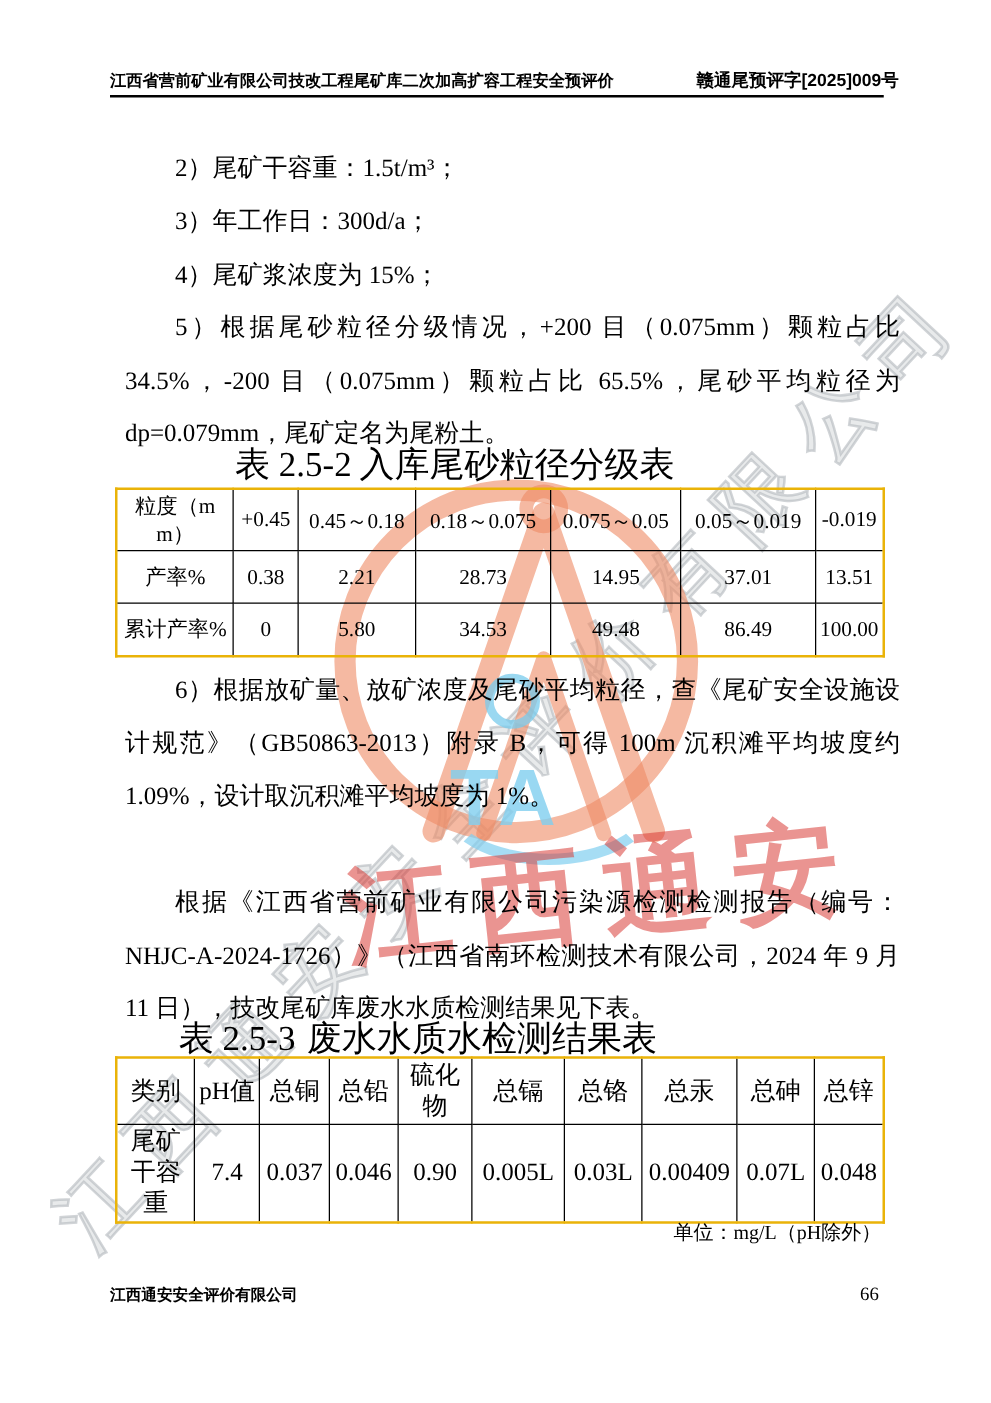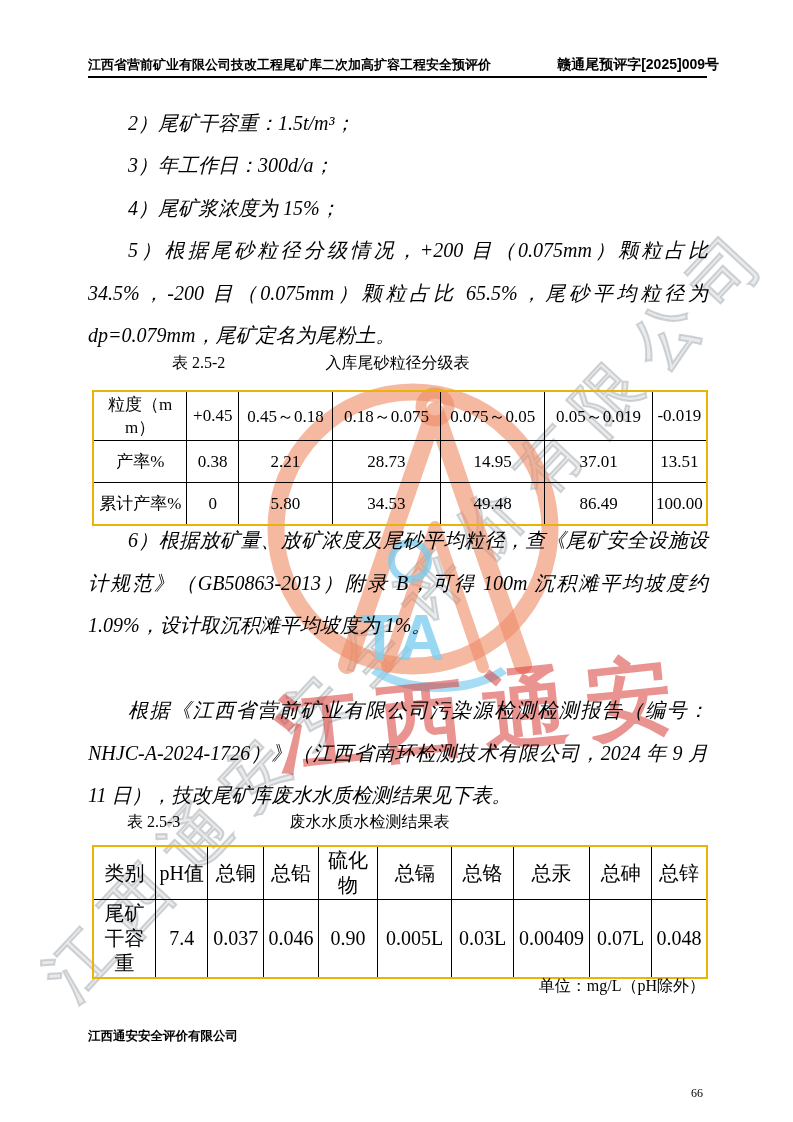--- a/index.html
+++ b/index.html
@@ -35,40 +35,40 @@
   }
   
   .layer-content{position:absolute;inset:0;z-index:1;}
   .hdr-left{position:absolute;left:88px;top:56px;font-size:13px;font-weight:bold;
     font-family:"Liberation Sans",sans-serif;}
   .hdr-right{position:absolute;right:74px;top:56px;font-size:14px;font-weight:bold;
     font-family:"Liberation Sans",sans-serif;}
   .hdr-rule{position:absolute;left:88px;top:76px;width:619px;height:0;border-bottom:2px solid #000;}
   .para{
     position:absolute;left:88px;width:620px;font-size:20px;line-height:42.5px;
-    text-align:justify;text-indent:2em;margin:0;font-style:italic;
+    text-align:justify;text-indent:2em;margin:12px;
   }
   .p2{top:102px;} .p3{top:144px;} .p4{top:187px;} .p5{top:229px;}
   .p6{top:519px;} .sec2{top:646px;} .p7{top:689px;}
-  .tbl-caption{position:absolute;left:88px;width:619px;height:30px;font-size:16px;}
+  .tbl-caption{position:absolute;left:104px;width:619px;height:30px;font-size:28px;}
   .cap1{top:353px;} .cap2{top:812px;}
   .tbl-caption .cap-label{position:absolute;left:84px;top:0;}
   .cap2 .cap-label{left:39px;}
   .tbl-caption .cap-title{display:block;text-align:center;}
   .cap2 .cap-title{transform:translateX(-28px);}
   table.doc-table{position:absolute;left:92px;width:616px;border-collapse:collapse;
     border:2px solid #eab308;table-layout:fixed;}
   table.doc-table td{border:1px solid #000;text-align:center;vertical-align:middle;
     padding:1px 2px;word-break:break-all;}
   .tbl1{top:390px;font-size:17px;} .tbl1 td{height:39px;}
   .tbl2{top:845px;font-size:20px;} .tbl2 td{height:41px;line-height:1.25;}
   .unit-note{position:absolute;left:88px;top:976px;width:617px;text-align:right;font-size:16px;}
   .ftr-left{position:absolute;left:88px;top:1028px;font-size:12.5px;font-weight:bold;
     font-family:"Liberation Sans",sans-serif;}
-  .ftr-right{position:absolute;right:90px;top:1086px;font-size:12px;}
+  .ftr-right{position:absolute;right:90px;top:1028px;font-size:15px;}
 </style>
 </head>
 <body>
 
 <div class="page">
 
   <div class="layer-wm">
     <div class="wm-diagonal">江西通安安全评价有限公司</div>
 
     <svg class="wm-seal" width="304" height="304" viewBox="0 0 304 304">

